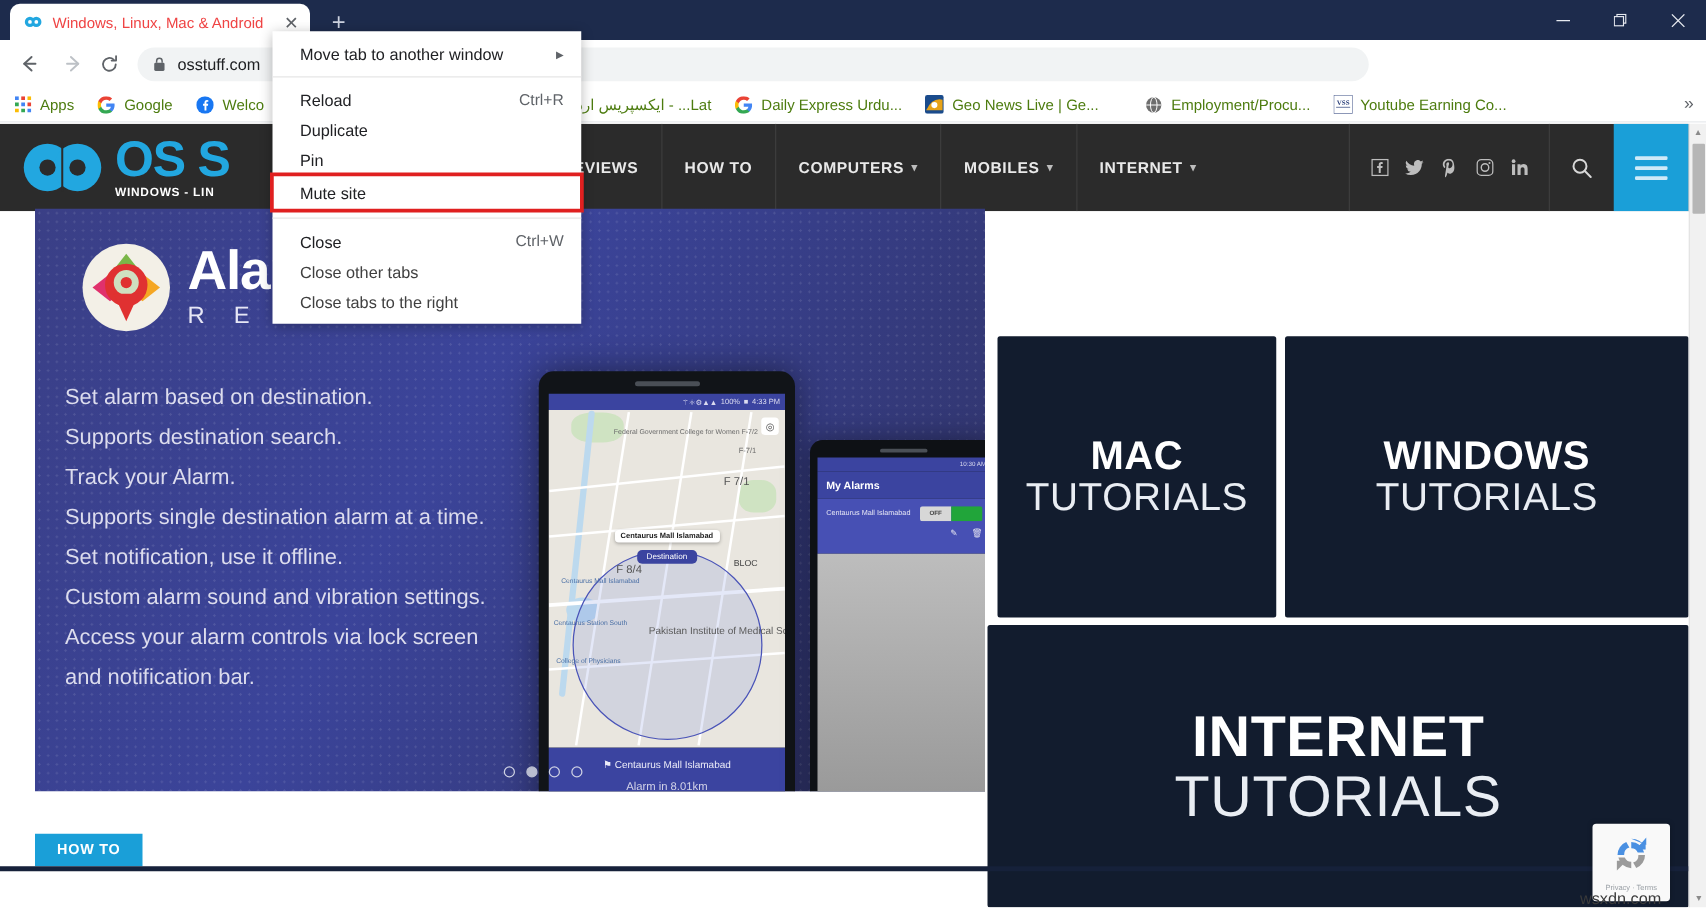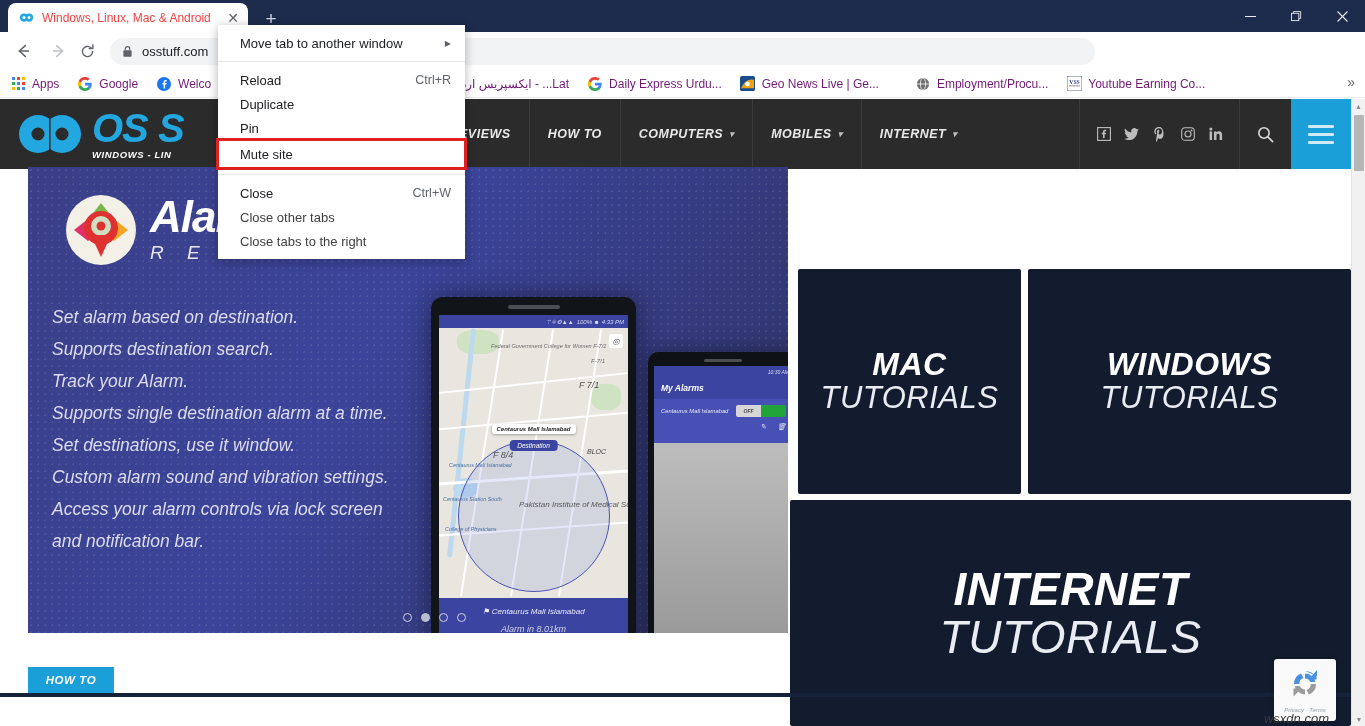--- a/index.html
+++ b/index.html
@@ -66,28 +66,28 @@
   .omnibox .lock{margin-right:9px;display:flex;align-items:center;}
   .omnibox .url{font-size:13px;color:#202124;}
   .tb-icons{position:absolute; right:8px; top:36px; height:30px; display:flex; align-items:center; gap:6px;}
   .tb-icon{width:26px;height:26px;display:flex;align-items:center;justify-content:center;}
 
   .bookmarks-bar{
     position:absolute;left:0;top:70px;width:1365px;height:28px;
     background:#ffffff; display:flex; align-items:center; padding-left:10px;
     border-bottom:1px solid #e8eaed;
   }
-  .bm{display:flex;align-items:center;gap:6px;margin-right:18px;font-size:12px;color:#701a75;white-space:nowrap;}
+  .bm{display:flex;align-items:center;gap:6px;margin-right:18px;font-size:12px;color:#4d7c0f;white-space:nowrap;}
   .bm-ico{width:16px;height:16px;flex:0 0 16px;display:flex;align-items:center;justify-content:center;font-size:11px;}
   .bm-overflow{position:absolute;right:10px;top:4px;font-size:14px;color:#5f6368;}
 
   
   .viewport{
     position:absolute;left:0;top:99px;width:1351px;height:627px;
-    background:#ffffff; overflow:hidden;font-style:italic;
+    background:#ffffff; overflow:hidden;
   }
   .site-header{
     position:relative;width:1351px;height:70px;background:#2b2b2b;
     display:flex;align-items:stretch;
   }
   .logo{
     width:440px;display:flex;align-items:center;padding-left:18px;gap:8px;
   }
   .logo-mark{width:66px;height:44px;position:relative;flex:0 0 66px;}
   .logo-text{display:flex;flex-direction:column;line-height:1;}
@@ -571,21 +571,21 @@
             <span class="t1">Alarme</span>
             <span class="t2">R E V I E W</span>
           </span>
         </div>
 
         <ul class="feature-list">
           <li>Set alarm based on destination.</li>
           <li>Supports destination search.</li>
           <li>Track your Alarm.</li>
           <li>Supports single destination alarm at a time.</li>
-          <li>Set destinations, use it window.</li>
+          <li>Set notification, use it offline.</li>
           <li>Custom alarm sound and vibration settings.</li>
           <li>Access your alarm controls via lock screen</li>
           <li>and notification bar.</li>
         </ul>
 
         <div class="phone-big">
           <div class="phone-speaker"></div>
           <div class="statusbar">
             <span>⚚⚛⚙▲▲</span>
             <span>100%</span>

